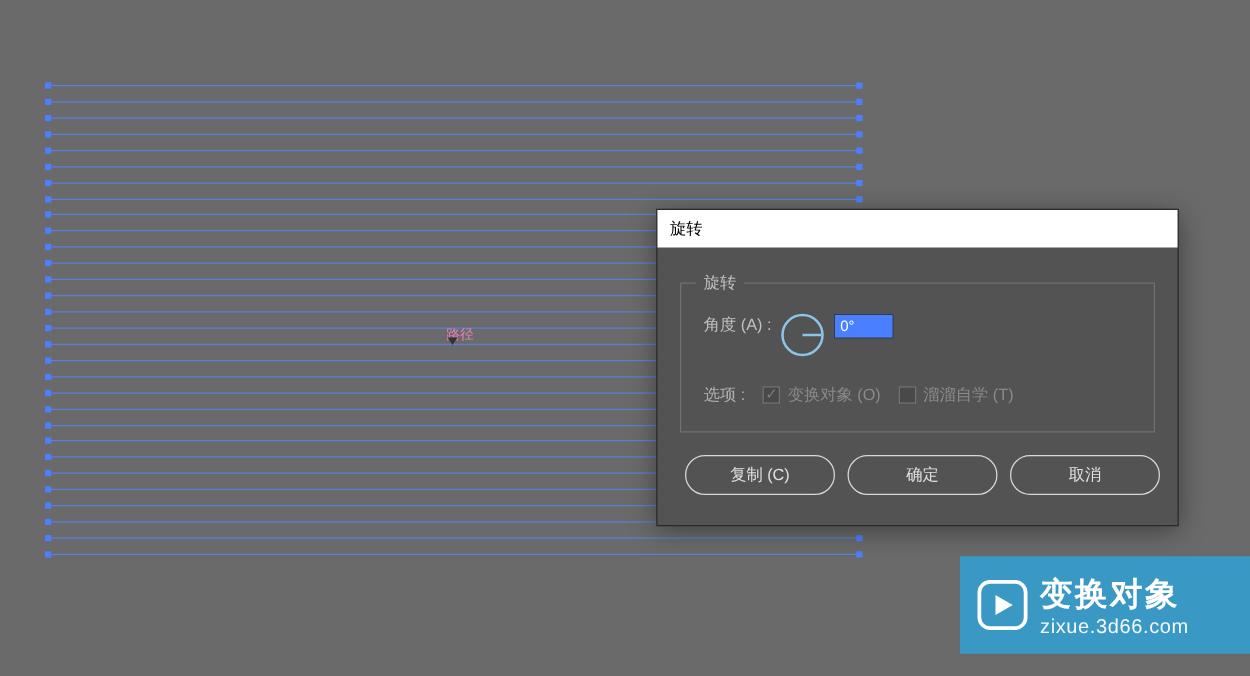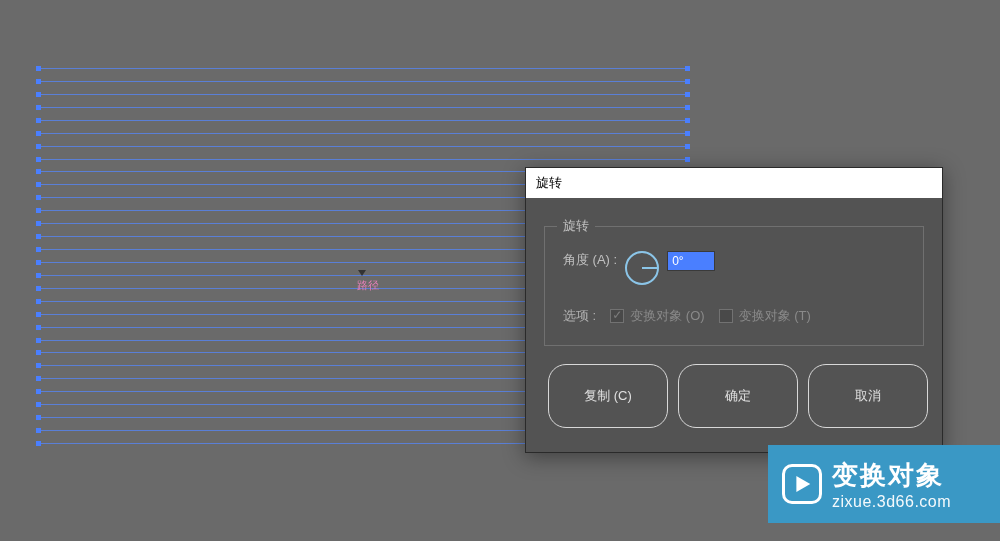--- a/index.html
+++ b/index.html
@@ -29,21 +29,21 @@
       position: absolute;
       width: 5px;
       height: 5px;
       background: #4a7fff;
       left: -2px;
     }
     .anchor.right { left: auto; right: -2px; }
     .pivot {
       position: absolute;
       left: 357px;
-      top: 278px;
+      top: 260px;
       font-size: 11px;
       color: #e87fb9;
       pointer-events: none;
     }
     .pivot-arrow {
       position: absolute;
       left: 358px;
       top: 270px;
       width: 8px;
       height: 8px;
@@ -172,21 +172,21 @@
     }
     .button-row {
       display: flex;
       gap: 10px;
       padding: 0 4px 8px 4px;
     }
     .btn {
       flex: 0 0 auto;
       border: 1.5px solid #d8d8d8;
       border-radius: 18px;
-      padding: 22px 0;
+      padding: 6px 0;
       color: #e0e0e0;
       font-size: 13px;
       text-align: center;
       cursor: pointer;
       background: transparent;
       width: 120px;
     }
     .btn:last-child { width: 120px; }
     .watermark {
       position: absolute;
@@ -358,21 +358,21 @@
         <input class="angle-input" value="0°" style="">
       </div>
       <div class="options-row">
         <span class="opt-label">选项 :</span>
         <div class="cb-group">
           <span class="cb checked disabled"></span>
           <span><span>变换对象 (O)</span></span>
         </div>
         <div class="cb-group">
           <span class="cb disabled"></span>
-          <span><span>变换对象 (T)</span></span>
+          <span><span>溜溜自学 (T)</span></span>
         </div>
       </div>
     </div>
     <div class="button-row">
       <div class="btn">复制 (C)</div>
       <div class="btn">确定</div>
       <div class="btn">取消</div>
     </div>
   </div>
 </div>

